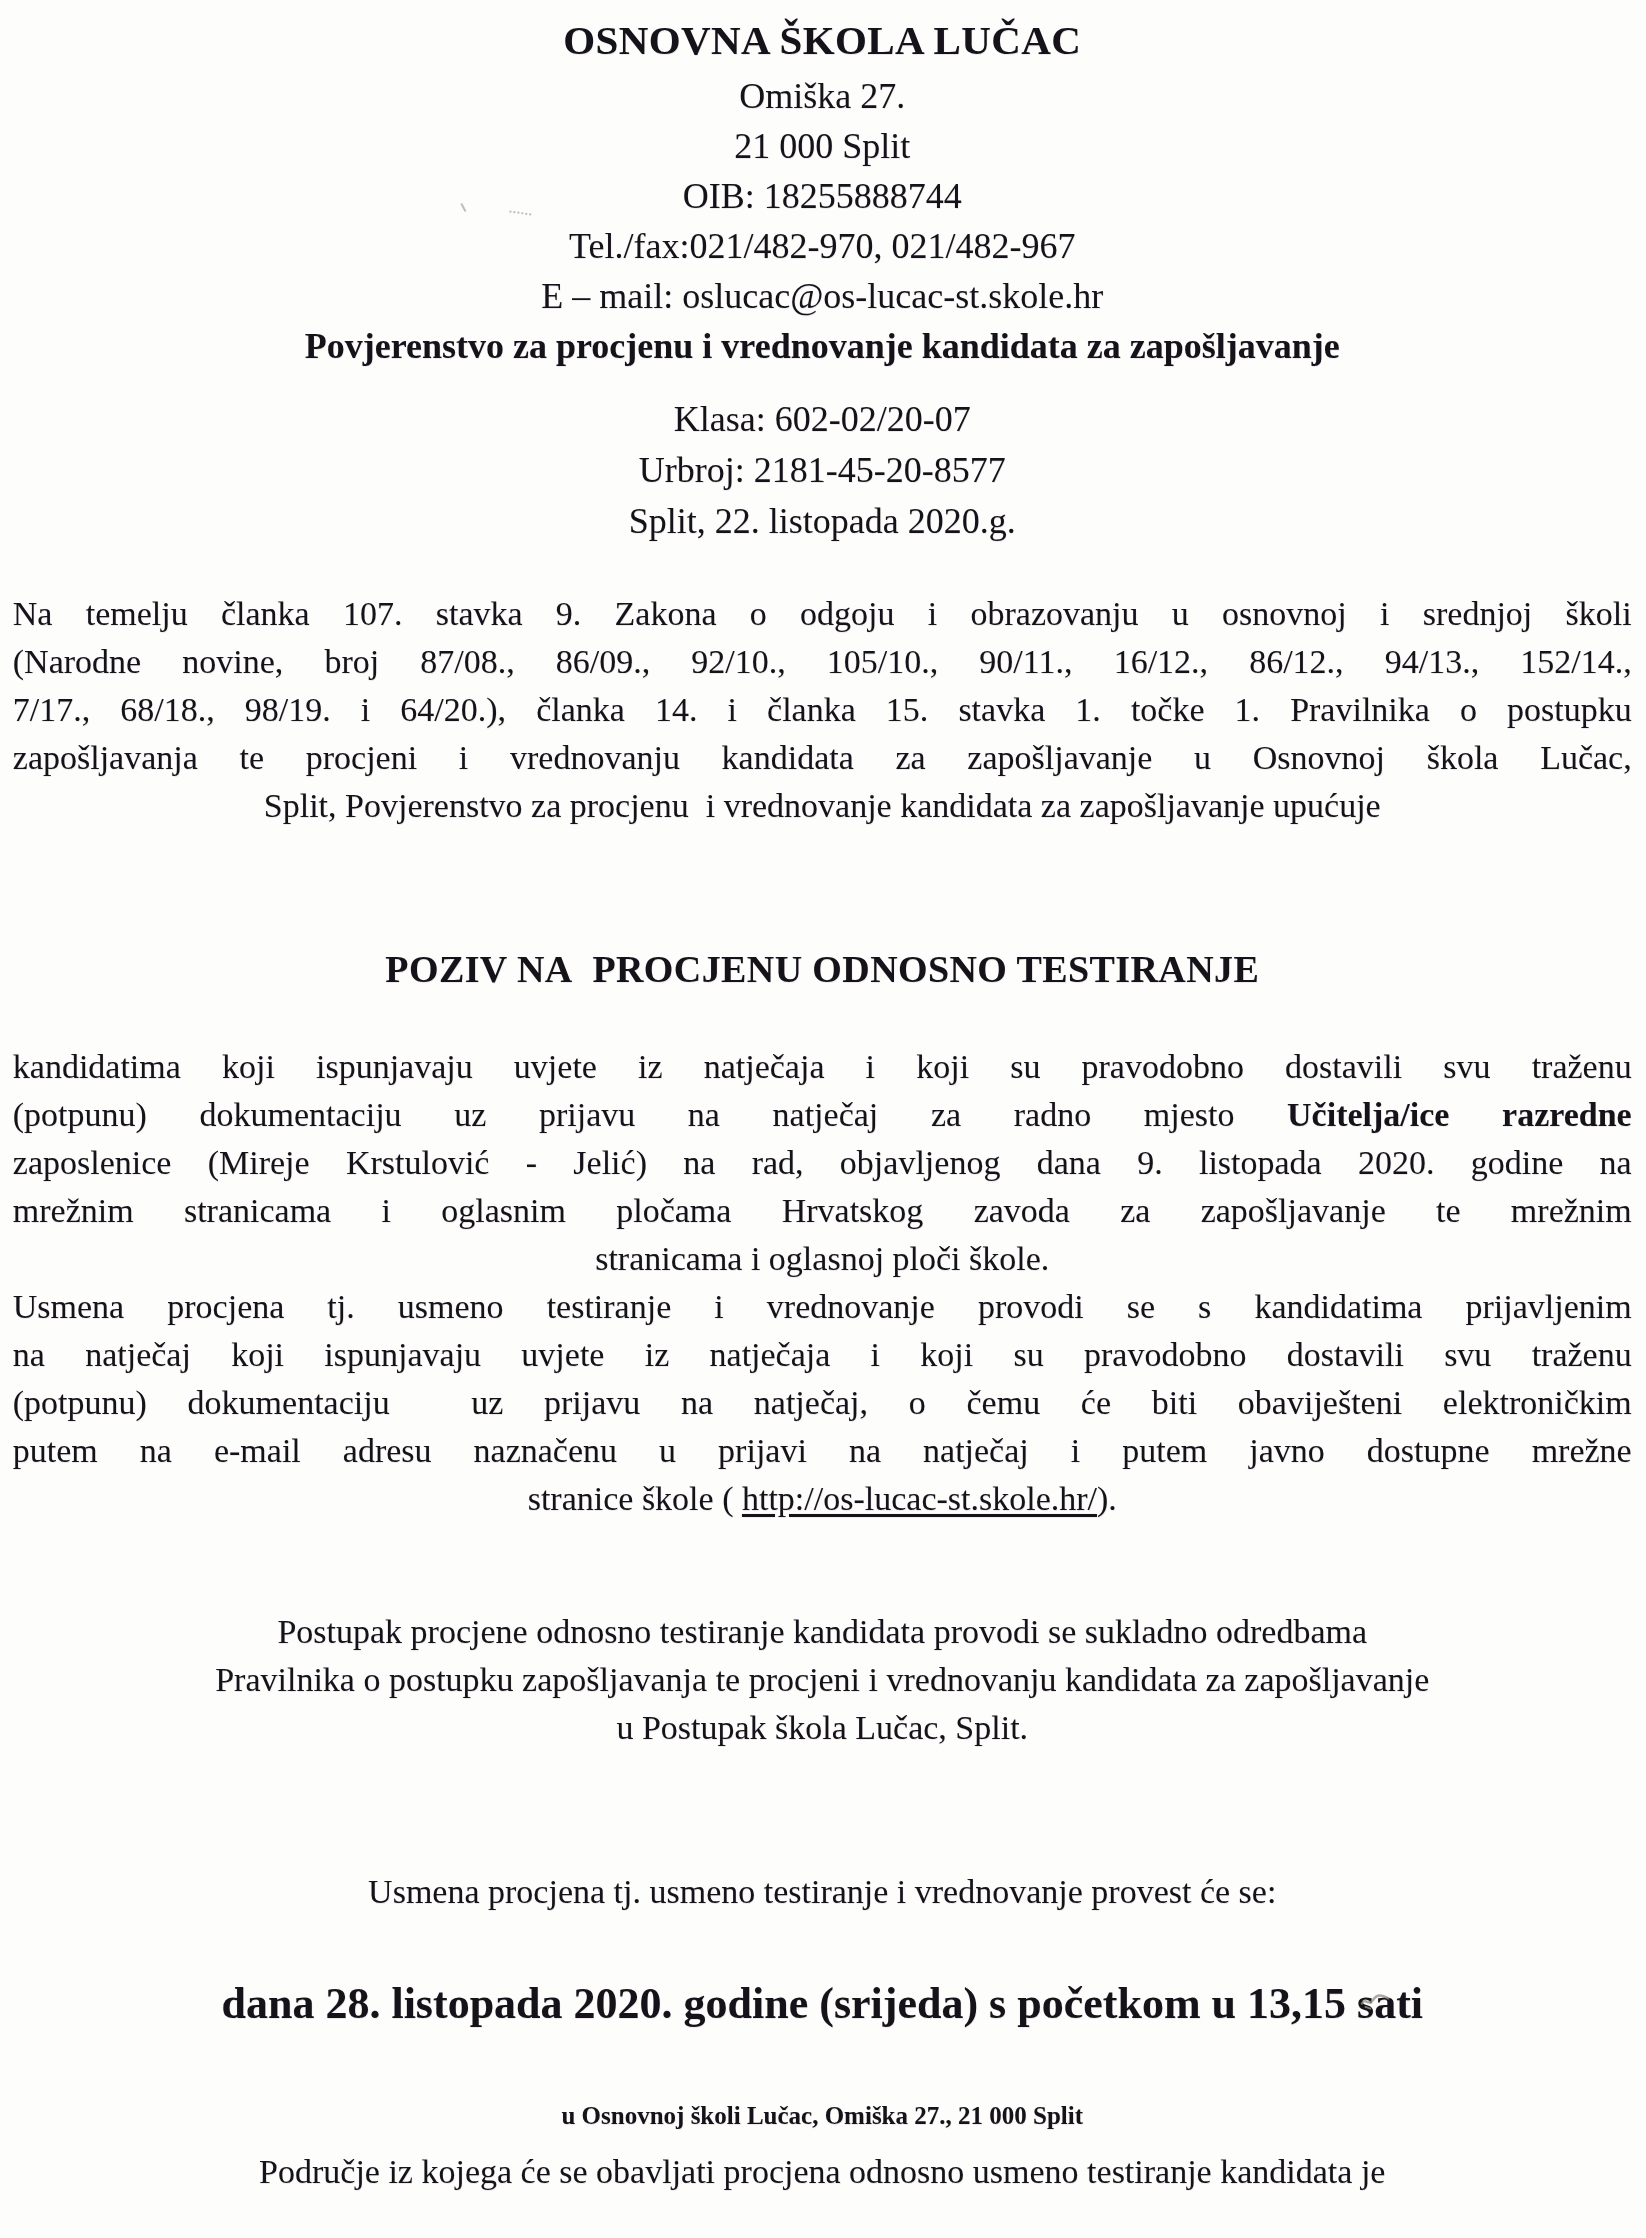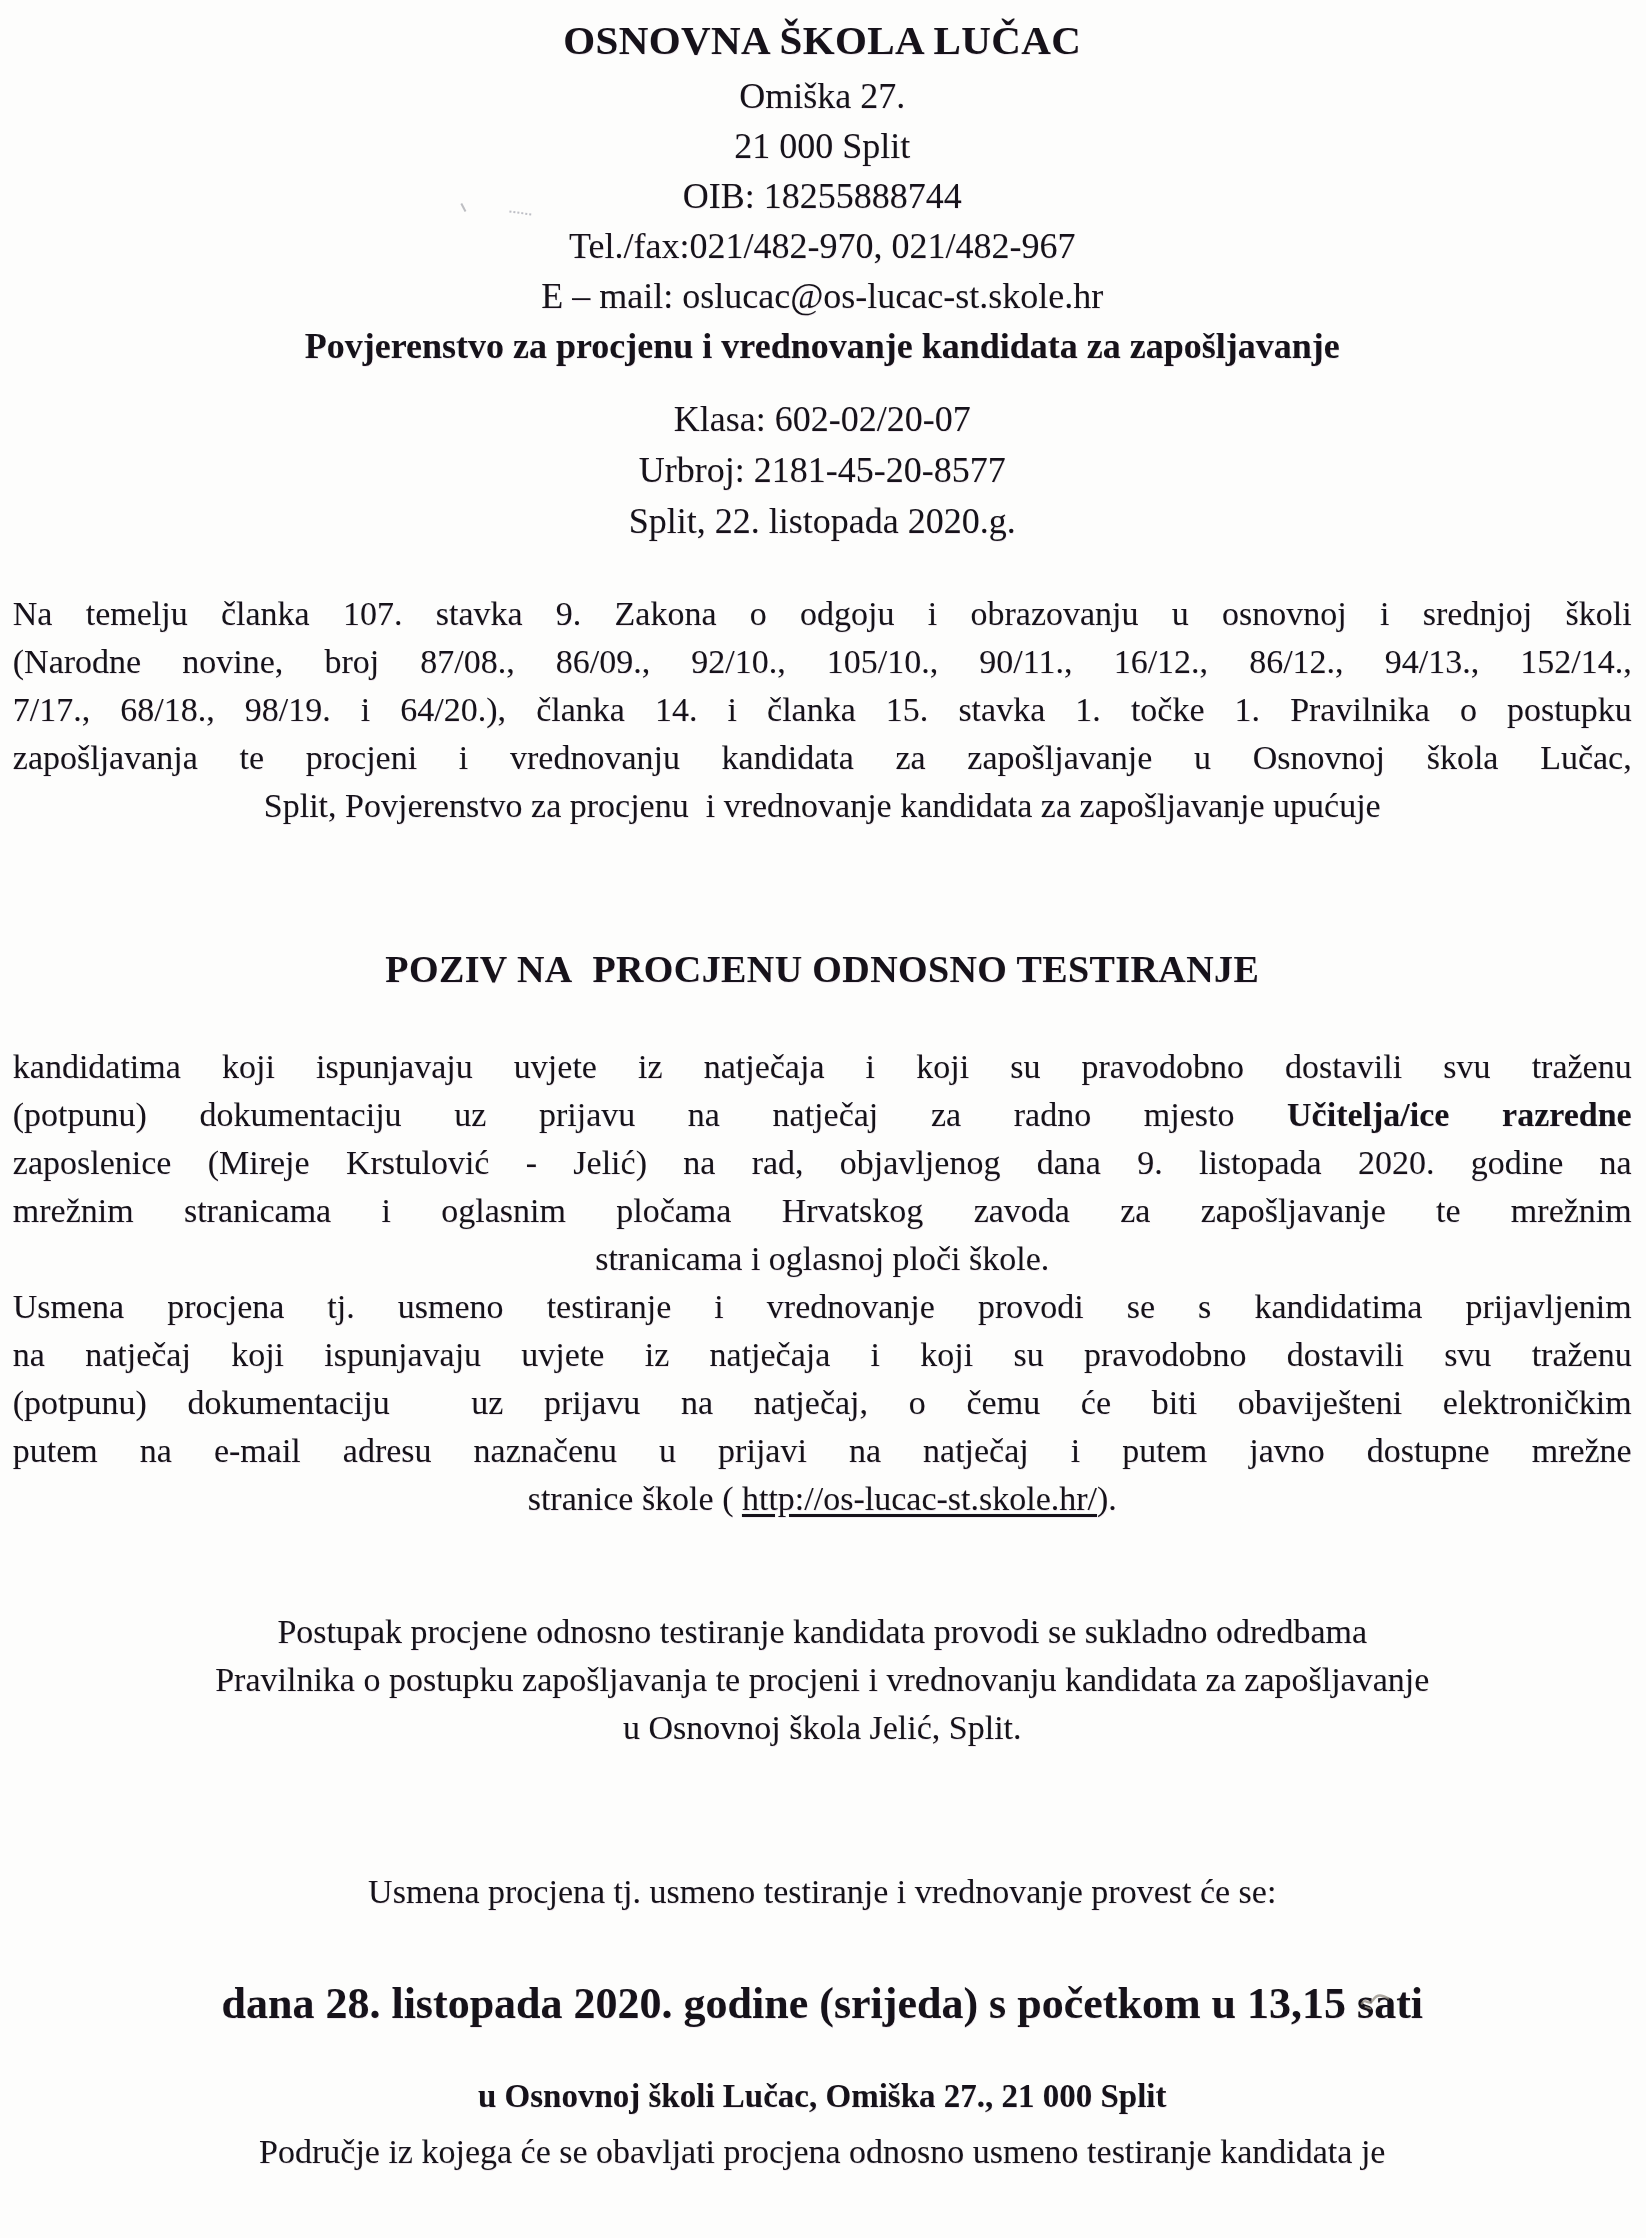--- a/index.html
+++ b/index.html
@@ -43,21 +43,21 @@
   .invitation a, .link {
     color: inherit;
     text-decoration: underline;
     text-underline-offset: 4.3px;
   }
 
   .procedure { margin-top: 85px; font-size: 34px; line-height: 48px; }
 
   .schedule-intro { margin-top: 116px; font-size: 34px; line-height: 48px; }
   .schedule-datetime { margin-top: 64px; font-size: 44px; line-height: 48px; }
-  .schedule-location { margin-top: 44px; font-size: 33px; line-height: 48px; }
+  .schedule-location { margin-top: 64px; font-size: 25px; line-height: 48px; }
   .area-intro { margin-top: 8px; font-size: 34px; line-height: 48px; }
 
   
   .smudge { position: absolute; pointer-events: none; }
   .smudge-tick {
     left: 462px; top: 201px; width: 8.5px; height: 9.4px;
     border-left: 2.6px solid rgba(110,112,125,0.45);
     transform: rotate(-28deg);
   }
   .smudge-dots {
@@ -107,21 +107,21 @@
     <div class="line just">Usmena procjena tj. usmeno testiranje i vrednovanje provodi se s kandidatima prijavljenim</div>
     <div class="line just">na natječaj koji ispunjavaju uvjete iz natječaja i koji su pravodobno dostavili svu traženu</div>
     <div class="line just">(potpunu) dokumentaciju&nbsp; uz prijavu na natječaj, o čemu će biti obaviješteni elektroničkim</div>
     <div class="line just">putem na e-mail adresu naznačenu u prijavi na natječaj i putem javno dostupne mrežne</div>
     <div class="line"><span>stranice škole ( </span><span class="link">http://os-lucac-st.skole.hr/</span><span>).</span></div>
   </div>
 
   <div class="procedure">
     <div class="line">Postupak procjene odnosno testiranje kandidata provodi se sukladno odredbama</div>
     <div class="line">Pravilnika o postupku zapošljavanja te procjeni i vrednovanju kandidata za zapošljavanje</div>
-    <div class="line">u Osnovnoj škola Jelić, Split.</div>
+    <div class="line">u Postupak škola Lučac, Split.</div>
   </div>
 
   <div class="schedule-intro line">Usmena procjena tj. usmeno testiranje i vrednovanje provest će se:</div>
   <div class="schedule-datetime line center b">dana 28. listopada 2020. godine (srijeda) s početkom u 13,15 sati</div>
   <div class="schedule-location line center b">u Osnovnoj školi Lučac, Omiška 27., 21 000 Split</div>
   <div class="area-intro line">Područje iz kojega će se obavljati procjena odnosno usmeno testiranje kandidata je</div>
 
   <span class="smudge smudge-tick"></span>
   <span class="smudge smudge-dots"></span>
   <span class="smudge smudge-squiggle">

